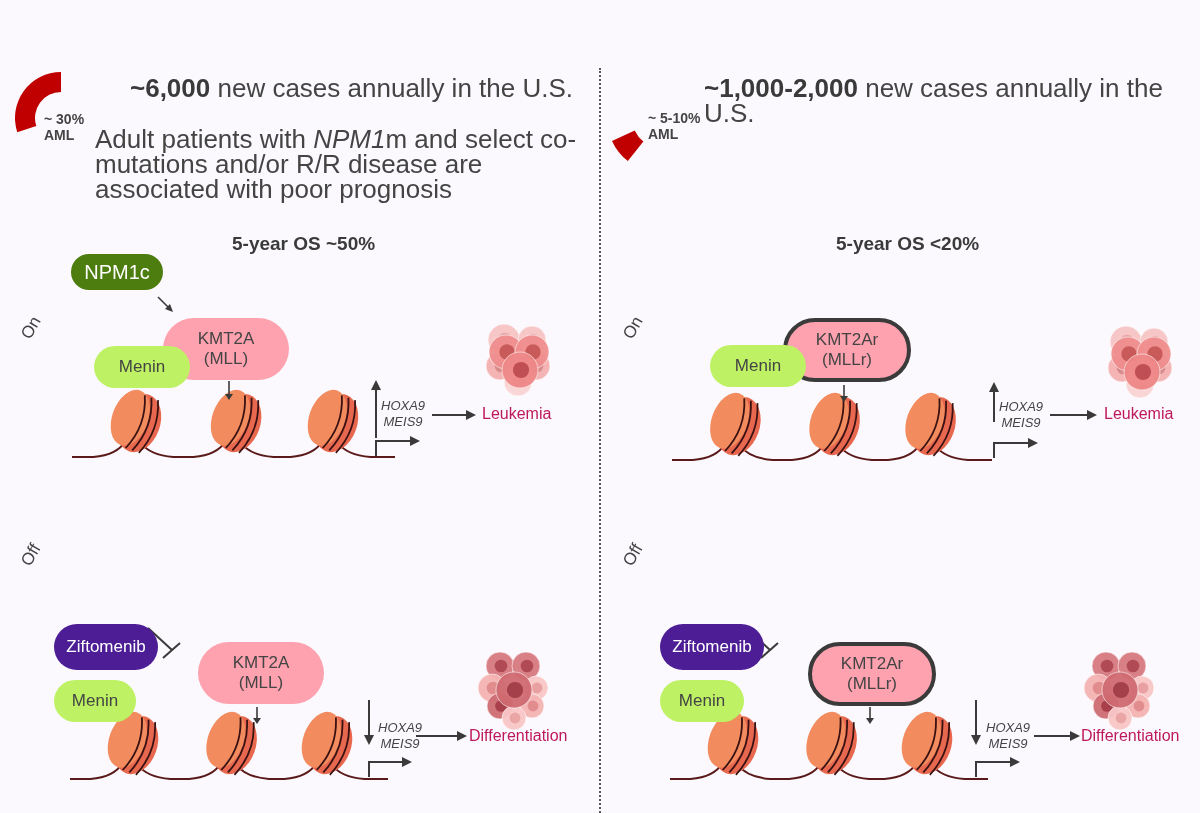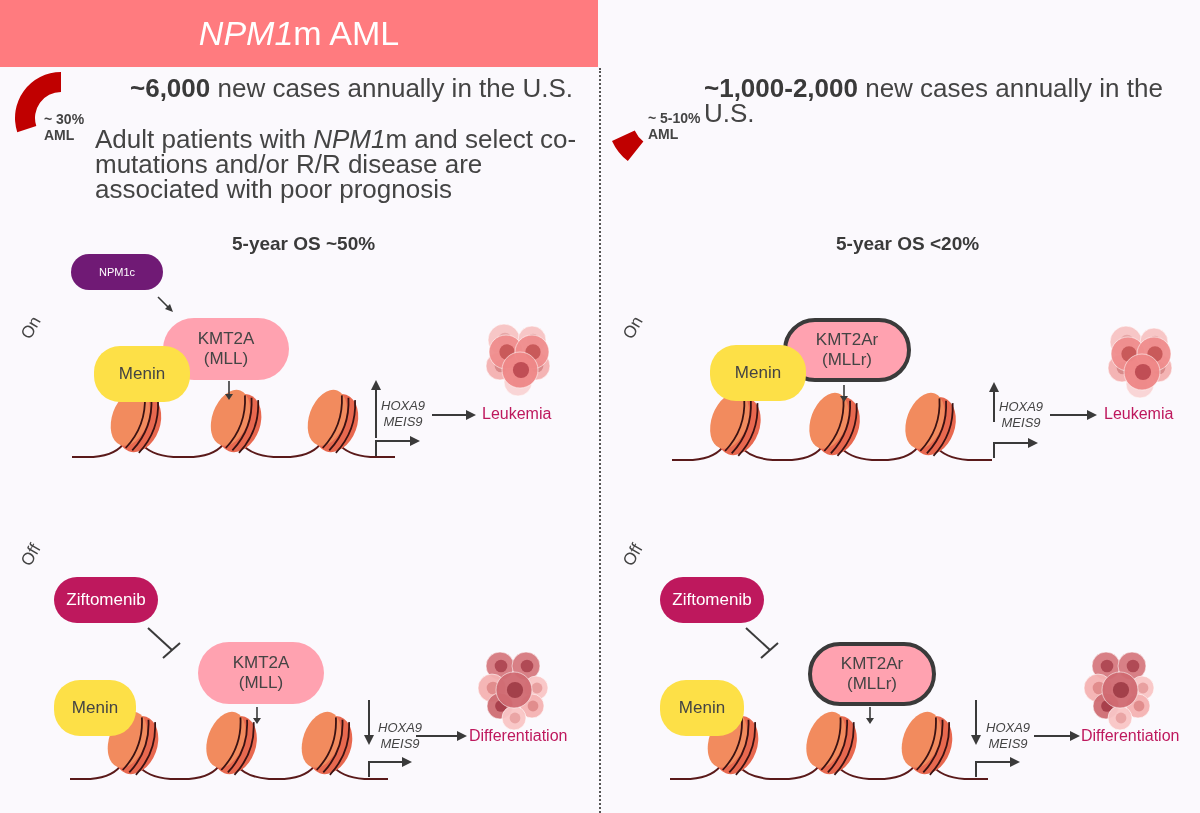--- a/index.html
+++ b/index.html
@@ -26,34 +26,33 @@
   .txt { position: absolute; text-align: left; font-size: 26px; color: #444; line-height: 25px; }
   .txt b { color: #3a3a3a; }
   .os { position: absolute; font-weight: bold; font-size: 19px; color: #3a3a3a; }
   .gauge-label { position: absolute; font-weight: bold; font-size: 14px; line-height: 16px; color: #444; text-align: left; }
   .state { position: absolute; font-size: 17px; color: #444; transform: rotate(-60deg); transform-origin: center; }
   .pill {
     position: absolute; display: flex; align-items: center; justify-content: center;
     text-align: center; border-radius: 26px; font-size: 17px; line-height: 20px; color: #444;
     box-sizing: border-box;
   }
-  .menin { background: #fde047; width: 96px; height: 56px; }
+  .menin { background: #bef264; width: 96px; height: 42px; }
   .kmt2a { background: #ffa2b0; width: 126px; height: 62px; border-radius: 31px; }
   .kmt2a.outlined { border: 4px solid #3a3a3a; width: 128px; }
-  .npm1c { background: #701a75; color: #fff; width: 92px; height: 36px; border-radius: 18px; font-size: 11px; }
-  .zifto { background: #be185d; color: #fff; width: 104px; height: 46px; border-radius: 23px; font-size: 17px; }
+  .npm1c { background: #4d7c0f; color: #fff; width: 92px; height: 36px; border-radius: 18px; font-size: 20px; }
+  .zifto { background: #4c1d95; color: #fff; width: 104px; height: 46px; border-radius: 23px; font-size: 17px; margin-top: 47px; }
   .gene { position: absolute; font-size: 13px; font-style: italic; line-height: 16px; color: #444; text-align: center; }
   .outcome { position: absolute; font-size: 16px; color: #be185d; }
   svg.diag { position: absolute; left: 0; top: 0; overflow: visible; }
 </style>
 </head>
 <body>
 
 <div class="panel left">
-  <div class="header"><i>NPM1</i><span>m AML</span></div>
 
   <svg class="diag" width="598" height="813">
 
     <path id="gauge-left" fill="#c00000" d="M61 72 A46 46 0 0 0 17.251400250422932 132.21478174124758 L36.272530576326005 126.03444185374863 A26 26 0 0 1 61 92 Z"></path>
 
     <g class="chromatin">
         <path d="M72 457 L93.37 457 Q117.37 455 125.37 441 M141.37 443 Q149.37 455 173.37 457 L193.5 457 Q217.5 455 225.5 441 M241.5 443 Q249.5 455 273.5 457 L290.40000000000003 457 Q314.40000000000003 455 322.40000000000003 441 M338.40000000000003 443 Q346.40000000000003 455 370.40000000000003 457 L395 457" fill="none" stroke="#5a1a1a" stroke-width="2"></path>
         <g transform="translate(133.37,421) rotate(20)">
           <ellipse cx="6" cy="0" rx="21" ry="30" fill="#e8684f"></ellipse>
           <ellipse cx="-4" cy="-2" rx="18" ry="29" fill="#f28b5e"></ellipse>

